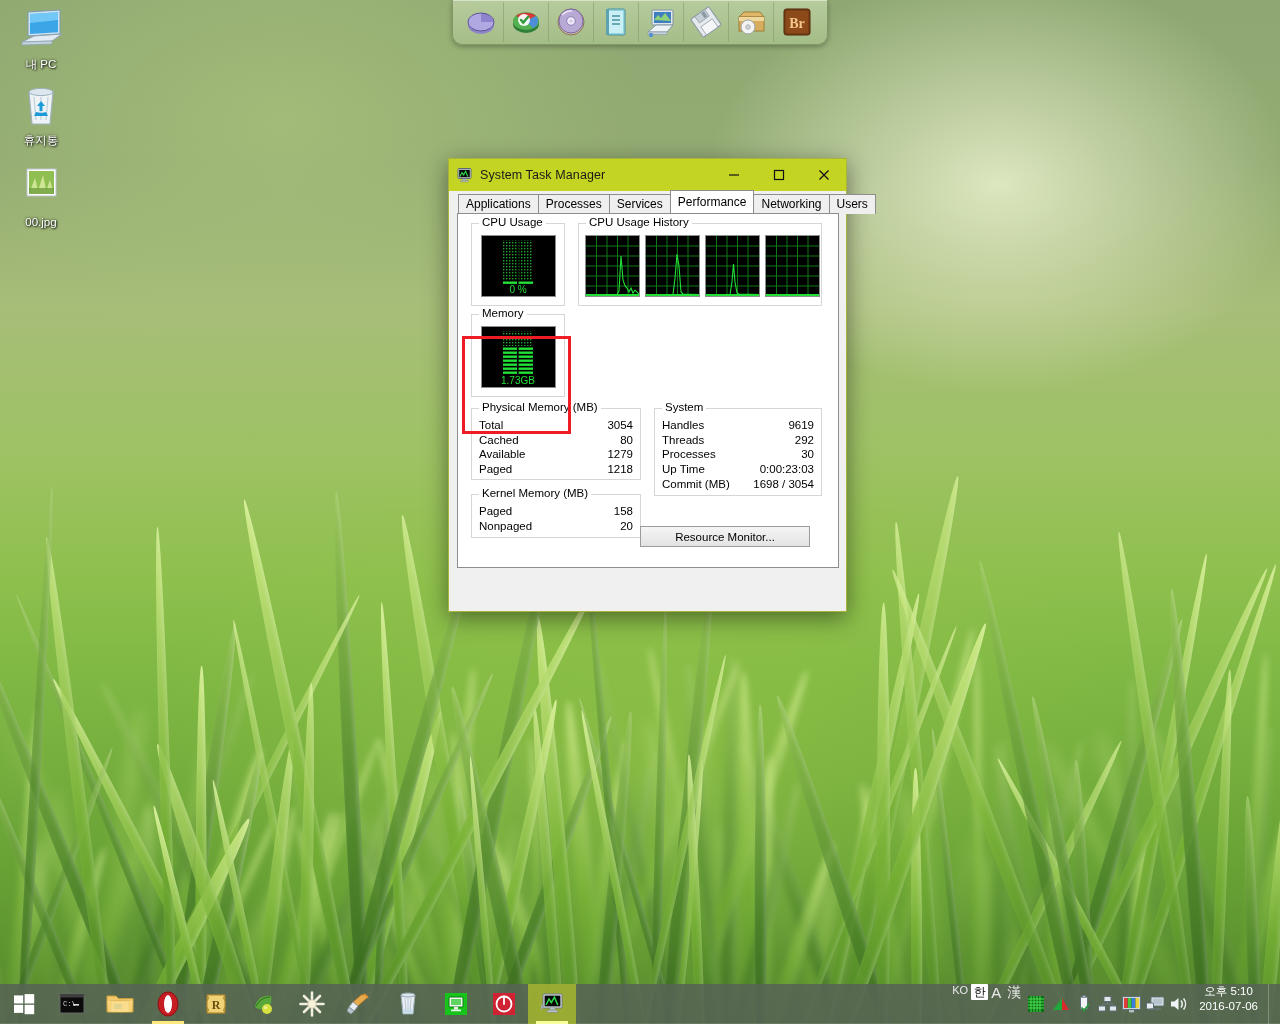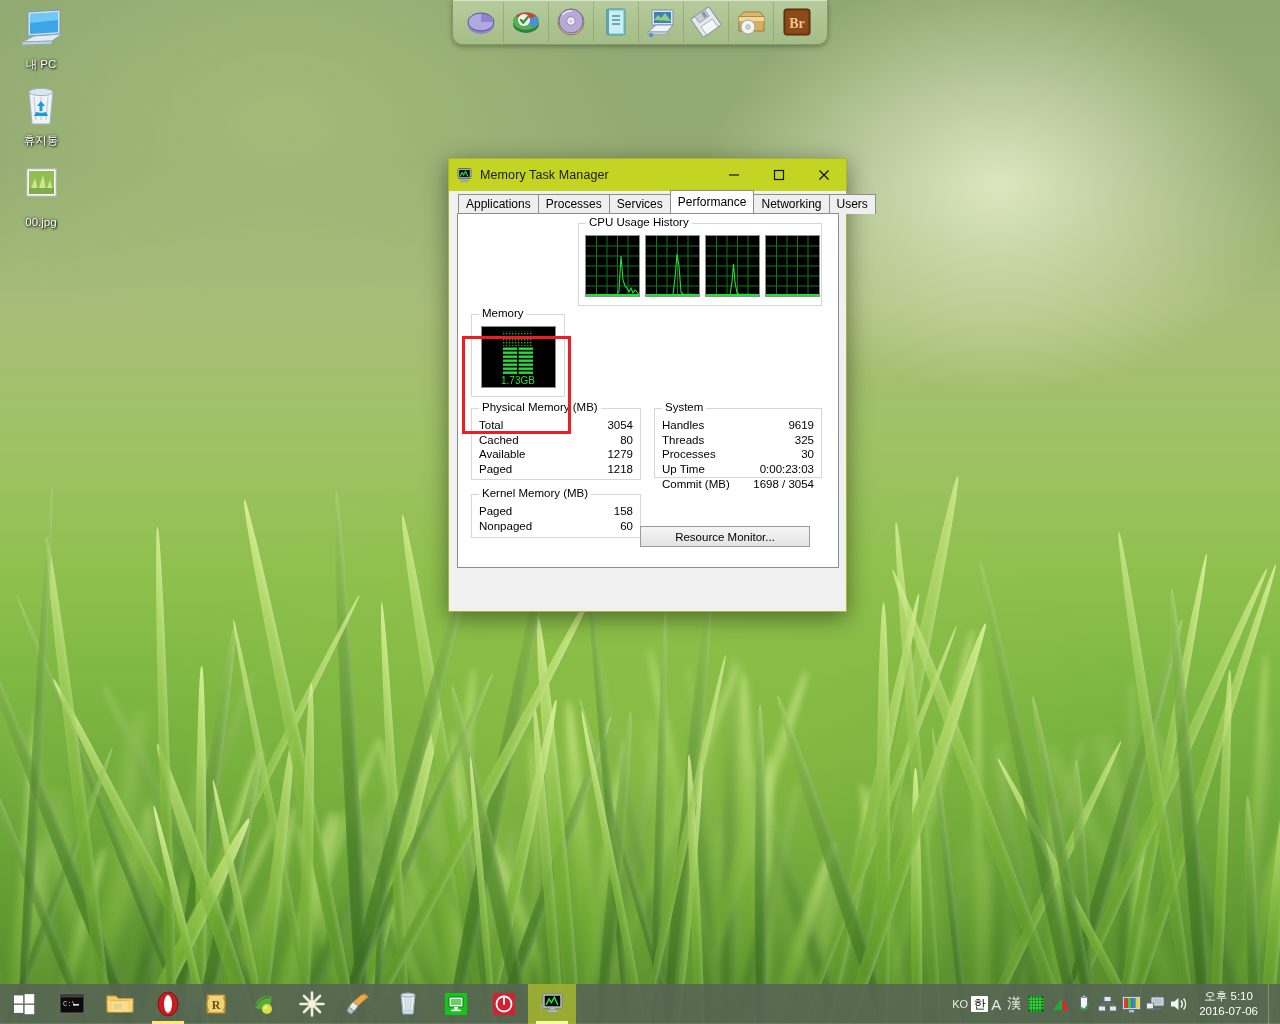--- a/index.html
+++ b/index.html
@@ -152,21 +152,21 @@
   .tb-item {
     width: 48px; height: 40px; display:flex; align-items:center; justify-content:center;
     position: relative; cursor: pointer;
   }
   .tb-item.running::after {
     content:''; position:absolute; bottom:0; left:8px; right:8px; height:3px; background:#ffe97f;
   }
   .tb-item.active { background: rgba(195,212,34,.62); }
   .tb-item.active::after { background:#f6ff9b; }
 
-  #tray { margin-left:auto; display:flex; align-items:center; height:40px; padding-right: 4px; }
+  #tray { margin-left:auto; display:flex; align-items:flex-start; height:40px; padding-right: 4px; }
   .tray-ico { width: 21px; height:40px; display:flex; align-items:center; justify-content:center; cursor:pointer; }
   .ime-txt { color:#e9e9e9; font-size: 11px; padding: 0 3px; }
   .ime-box {
     background:#fff; color:#000; font-size: 12px; width:17px; height:16px;
     display:flex; align-items:center; justify-content:center; border-radius:1px;
   }
   #clock {
     color:#fff; font-size: 11.5px; line-height: 15px; text-align:center;
     padding: 0 10px 0 8px; cursor:pointer;
   }
@@ -473,21 +473,21 @@
   <div id="titlebar">
     <span class="tb-icon">
       <svg width="17" height="16" viewBox="0 0 17 16">
         <rect x="2" y="1.5" width="13" height="10" rx="1" fill="#d8dde1" stroke="#5d6b75"></rect>
         <rect x="3.2" y="2.8" width="10.6" height="7.5" fill="#0b0b0b"></rect>
         <path d="M4 9.5 l2-4 1.6 2.4 2-3.6 2.2 5.2" stroke="#2be04a" stroke-width="1.1" fill="none"></path>
         <rect x="6.5" y="11.8" width="4" height="1.8" fill="#aab3ba"></rect>
         <rect x="4.5" y="13.4" width="8" height="1.4" rx=".5" fill="#c3cbd1" stroke="#6f7d87" stroke-width=".5"></rect>
       </svg>
     </span>
-    <span id="title-text">Memory Task Manager</span>
+    <span id="title-text">System Task Manager</span>
     <span class="tb-controls">
       <span class="tb-btn">
         <svg width="12" height="12" viewBox="0 0 12 12">
             <path d="M1 6 H11" stroke="#111" stroke-width="1.2"></path>
           </svg>
       </span>
       <span class="tb-btn">
         <svg width="12" height="12" viewBox="0 0 12 12">
             <rect x="1.5" y="1.5" width="9" height="9" fill="none" stroke="#111" stroke-width="1.2"></rect>
           </svg>
@@ -505,20 +505,41 @@
     <span class="tab">Applications</span>
     <span class="tab">Processes</span>
     <span class="tab">Services</span>
     <span class="tab active">Performance</span>
     <span class="tab">Networking</span>
     <span class="tab">Users</span>
   </div>
 
   <div id="tabpanel">
 
+    <div class="gb" style="left:13px; top:9px; width:94px; height:83px;">
+      <span class="gb-title">CPU Usage</span>
+      <div class="meter-frame" style="position:absolute; left:9px; top:11px; width:75px; height:62px;">
+        <svg width="73" height="60" viewBox="0 0 73 60" style="display:block">
+          <rect width="73" height="60" fill="#000"></rect>
+          <g fill="#1f7a24">
+            <rect x="22" y="4" width="28" height="43" fill="none"></rect>
+          </g>
+          <g opacity=".85">
+            <pattern id="dotp" width="3" height="3" patternUnits="userSpaceOnUse">
+              <rect width="1.4" height="1.4" fill="#27c23a"></rect>
+            </pattern>
+            <rect x="21" y="4" width="30" height="40" fill="url(#dotp)"></rect>
+          </g>
+          <rect x="35.6" y="4" width="1" height="40" fill="#000"></rect>
+          <rect x="21" y="45.5" width="14" height="2.4" fill="#22e038"></rect>
+          <rect x="36.6" y="45.5" width="14.4" height="2.4" fill="#22e038"></rect>
+          <text x="36" y="57" font-family="'Liberation Sans',sans-serif" font-size="10" fill="#22e038" text-anchor="middle">0 %</text>
+        </svg>
+      </div>
+    </div>
 
     <div class="gb" style="left:120px; top:9px; width:244px; height:83px;">
       <span class="gb-title">CPU Usage History</span>
       <div style="position:absolute; left:6px; top:11px; display:flex; gap:5px;">
         <div class="graph" style="width:55px;height:62px;">
           <svg width="53" height="60" viewBox="0 0 53 60">
             <rect width="53" height="60" fill="#000"></rect>
             <g stroke="#0f7a18" stroke-width="1">
               <path d="M10.5 0 V60 M21 0 V60 M31.5 0 V60 M42 0 V60"></path>
               <path d="M0 10 H53 M0 20 H53 M0 30 H53 M0 40 H53 M0 50 H53"></path>
@@ -617,35 +638,35 @@
 
     <div class="gb" style="left:13px; top:280px; width:170px; height:44px;">
       <span class="gb-title">Kernel Memory (MB)</span>
       <div style="padding-top:9px;">
         <div class="stat-row">
           <span class="k">Paged</span>
           <span class="v">158</span>
         </div>
         <div class="stat-row">
           <span class="k">Nonpaged</span>
-          <span class="v">60</span>
+          <span class="v">20</span>
         </div>
       </div>
     </div>
 
-    <div class="gb" style="left:196px; top:194px; width:168px; height:70px;">
+    <div class="gb" style="left:196px; top:194px; width:168px; height:88px;">
       <span class="gb-title">System</span>
       <div style="padding-top:9px;">
         <div class="stat-row">
           <span class="k">Handles</span>
           <span class="v">9619</span>
         </div>
         <div class="stat-row">
           <span class="k">Threads</span>
-          <span class="v">325</span>
+          <span class="v">292</span>
         </div>
         <div class="stat-row">
           <span class="k">Processes</span>
           <span class="v">30</span>
         </div>
         <div class="stat-row">
           <span class="k">Up Time</span>
           <span class="v">0:00:23:03</span>
         </div>
         <div class="stat-row">

